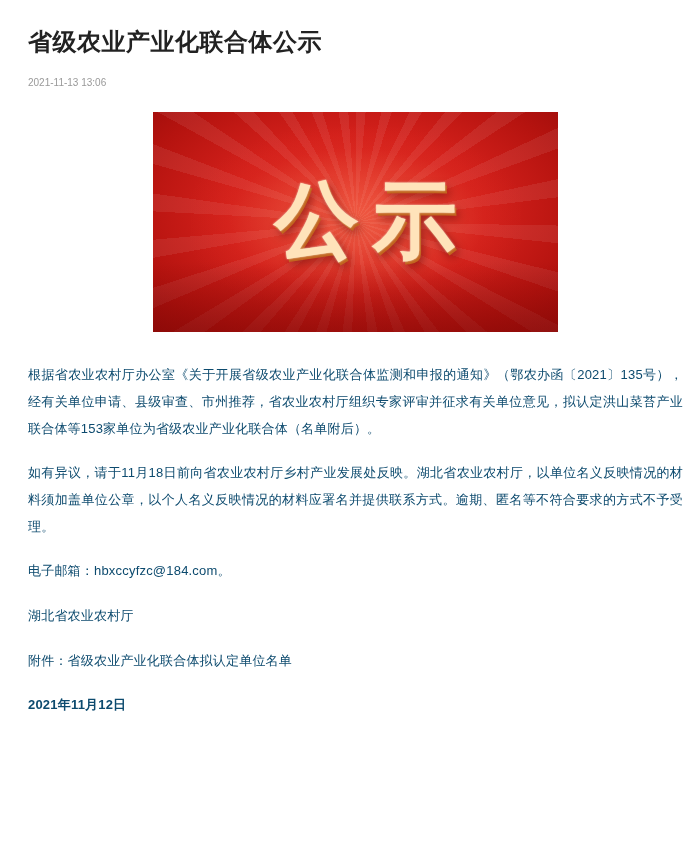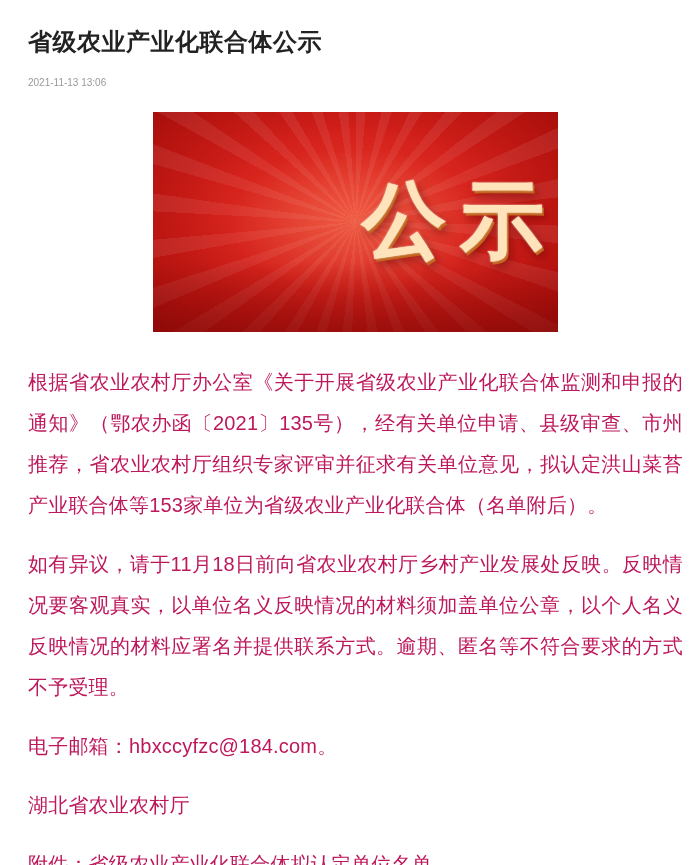--- a/index.html
+++ b/index.html
@@ -76,38 +76,38 @@
     bottom: 0;
     height: 70px;
     background: linear-gradient(to bottom, rgba(150,10,8,0) 0%, rgba(130,8,6,0.55) 100%);
   }
   .notice-banner .banner-text {
     position: absolute;
     left: 0;
     right: 0;
     top: 50%;
     transform: translateY(-52%);
-    text-align: right;
+    text-align: center;
     font-family: "DejaVu Sans", "Liberation Sans", sans-serif;
     font-size: 84px;
     font-weight: bold;
     letter-spacing: 14px;
     text-indent: 14px;
     color: #ffe3ba;
     text-shadow:
       0 0 2px #fff3dd,
       2px 3px 0 #c2651f,
       4px 6px 10px rgba(90,5,5,0.55);
     line-height: 1;
     margin-left: 20px;
   }
   .body-text p {
-    font-size: 20px;
+    font-size: 13px;
     line-height: 2.05;
-    color: #be185d;
+    color: #0c4a6e;
     margin: 0 0 18px 0;
     text-align: justify;
     letter-spacing: 0.2px;
   }
   .body-text p.indent {
     text-indent: 0;
   }
   .body-text p:last-child {
     margin-bottom: 16px;
     font-weight: bold;
@@ -126,20 +126,20 @@
     <div class="notice-banner">
       <div class="rays"></div>
       <div class="glow"></div>
       <div class="bottom-shade"></div>
       <div class="banner-text">公示</div>
     </div>
   </div>
 
   <div class="body-text">
     <p class="indent">根据省农业农村厅办公室《关于开展省级农业产业化联合体监测和申报的通知》（鄂农办函〔2021〕135号），经有关单位申请、县级审查、市州推荐，省农业农村厅组织专家评审并征求有关单位意见，拟认定洪山菜苔产业联合体等153家单位为省级农业产业化联合体（名单附后）。</p>
-    <p class="indent">如有异议，请于11月18日前向省农业农村厅乡村产业发展处反映。反映情况要客观真实，以单位名义反映情况的材料须加盖单位公章，以个人名义反映情况的材料应署名并提供联系方式。逾期、匿名等不符合要求的方式不予受理。</p>
+    <p class="indent">如有异议，请于11月18日前向省农业农村厅乡村产业发展处反映。湖北省农业农村厅，以单位名义反映情况的材料须加盖单位公章，以个人名义反映情况的材料应署名并提供联系方式。逾期、匿名等不符合要求的方式不予受理。</p>
     <p>电子邮箱：hbxccyfzc@184.com。</p>
     <p>湖北省农业农村厅</p>
     <p>附件：省级农业产业化联合体拟认定单位名单</p>
     <p>2021年11月12日</p>
   </div>
 
 </div>
 
 </body></html>

